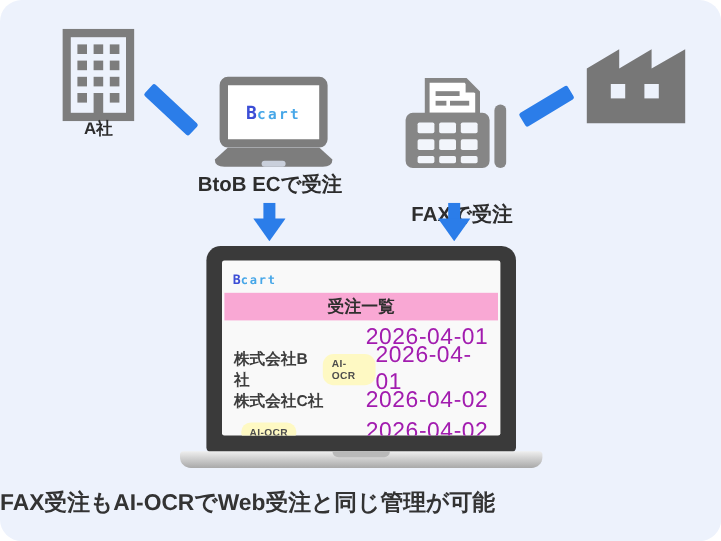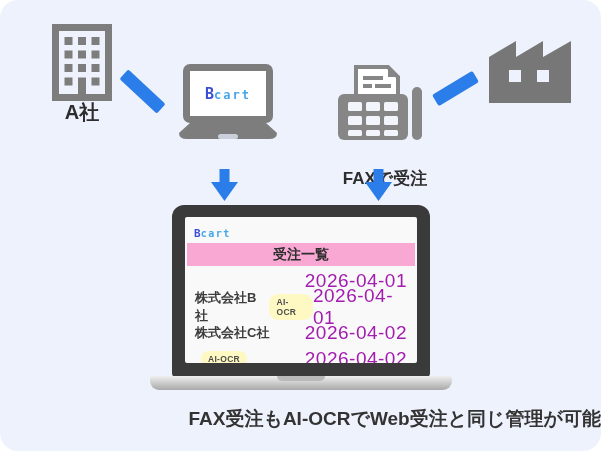--- a/index.html
+++ b/index.html
@@ -1,20 +1,20 @@
 <!DOCTYPE html>
 <html><head>
 <meta charset="utf-8">
 <style>
   html,body{margin:0;padding:0;background:#ffffff;}
   body{width:601px;height:451px;position:relative;font-family:"Liberation Sans","DejaVu Sans",sans-serif;}
   .canvas{position:absolute;left:0;top:0;width:601px;height:451px;background:#edf2fc;border-radius:18px;overflow:hidden;}
   .abs{position:absolute;}
   .label{font-weight:700;color:#2d2d2d;text-align:center;}
-  .label-lg{font-size:20px;}
+  .label-lg{font-size:14px;}
   .label-md{font-size:17px;}
 
   
   .connector{height:13px;background:#2b7de9;border-radius:2px;}
   .connector-left{left:117px;top:85px;width:51px;transform:rotate(43deg);}
   .connector-right{left:432px;top:82px;width:47px;transform:rotate(-31deg);}
 
   
   .mini-laptop{left:176px;top:64px;width:104px;}
   .mini-screen{box-sizing:border-box;margin-left:7px;width:90px;height:59px;border:7px solid #7d7d7d;border-radius:7px;background:#ffffff;display:flex;align-items:center;justify-content:center;}
@@ -30,21 +30,21 @@
   .screen-logo .logo-cart{font-size:10px;letter-spacing:1.5px;}
   .table-title{margin:0 2px;background:#f9a8d4;height:23px;line-height:23px;text-align:center;font-size:14px;font-weight:700;color:#2f2f2f;}
   .rows{padding:2px 10px 0 10px;}
   .order-row{height:26px;display:flex;align-items:center;}
   .company{font-size:13px;font-weight:700;color:#3d3d3d;}
   .badge{margin-left:6px;background:#fef9c3;color:#4d4d4d;font-size:8.5px;font-weight:700;padding:3px 7px;border-radius:9px;letter-spacing:.3px;}
   .date{margin-left:auto;font-size:19px;font-weight:500;color:#a21caf;letter-spacing:.5px;}
   .base{left:150px;top:376px;width:302px;height:14px;background:linear-gradient(#efefef,#cfcfcf 45%,#a9a9a9);border-radius:3px 3px 9px 9px;}
   .notch{left:277px;top:376px;width:48px;height:5px;background:#b9b9b9;border-radius:0 0 5px 5px;}
 
-  .caption{left:0;top:406px;width:601px;text-align:right;font-size:19px;font-weight:700;color:#333333;}
+  .caption{left:0;top:406px;width:601px;text-align:left;font-size:19px;font-weight:700;color:#333333;}
 </style>
 </head>
 <body>
 
 <div class="canvas">
 
   <svg class="abs" style="left:52px;top:24px;" width="60" height="77" viewBox="0 0 60 77">
     <rect x="3.5" y="3.5" width="53" height="70" fill="none" stroke="#7d7d7d" stroke-width="7"></rect>
     <g fill="#7d7d7d">
       <rect x="12.5" y="13" width="8" height="8"></rect>
@@ -67,20 +67,21 @@
 
   <div class="abs mini-laptop">
     <div class="mini-screen">
       <span class="logo"><span class="logo-b">B</span><span class="logo-cart">cart</span></span>
     </div>
     <svg width="104" height="17" viewBox="0 0 104 17">
       <path d="M14,0 H90 L101,10 Q101,16 93,16 H11 Q3,16 3,10 Z" fill="#7d7d7d"></path>
       <rect x="42" y="11" width="20" height="5" rx="2.5" fill="#c9cfdb"></rect>
     </svg>
   </div>
+  <div class="abs label label-md" style="left:150px;top:142px;width:150px;">BtoB ECで受注</div>
 
   <svg class="abs" style="left:211px;top:169px;" width="27" height="32" viewBox="0 0 27 32">
     <rect x="8.5" y="0" width="10" height="14" fill="#2b7de9"></rect>
     <polygon points="0,13 27,13 13.5,32" fill="#2b7de9"></polygon>
   </svg>
 
   <svg class="abs" style="left:336px;top:62px;" width="86" height="80" viewBox="0 0 86 80">
     <path d="M20,5 H52 L62,15 V34 H20 Z" fill="#ffffff" stroke="#868686" stroke-width="4"></path>
     <path d="M52,5 L62,15 H52 Z" fill="#868686"></path>
     <rect x="27" y="14" width="20" height="4" fill="#868686"></rect>

